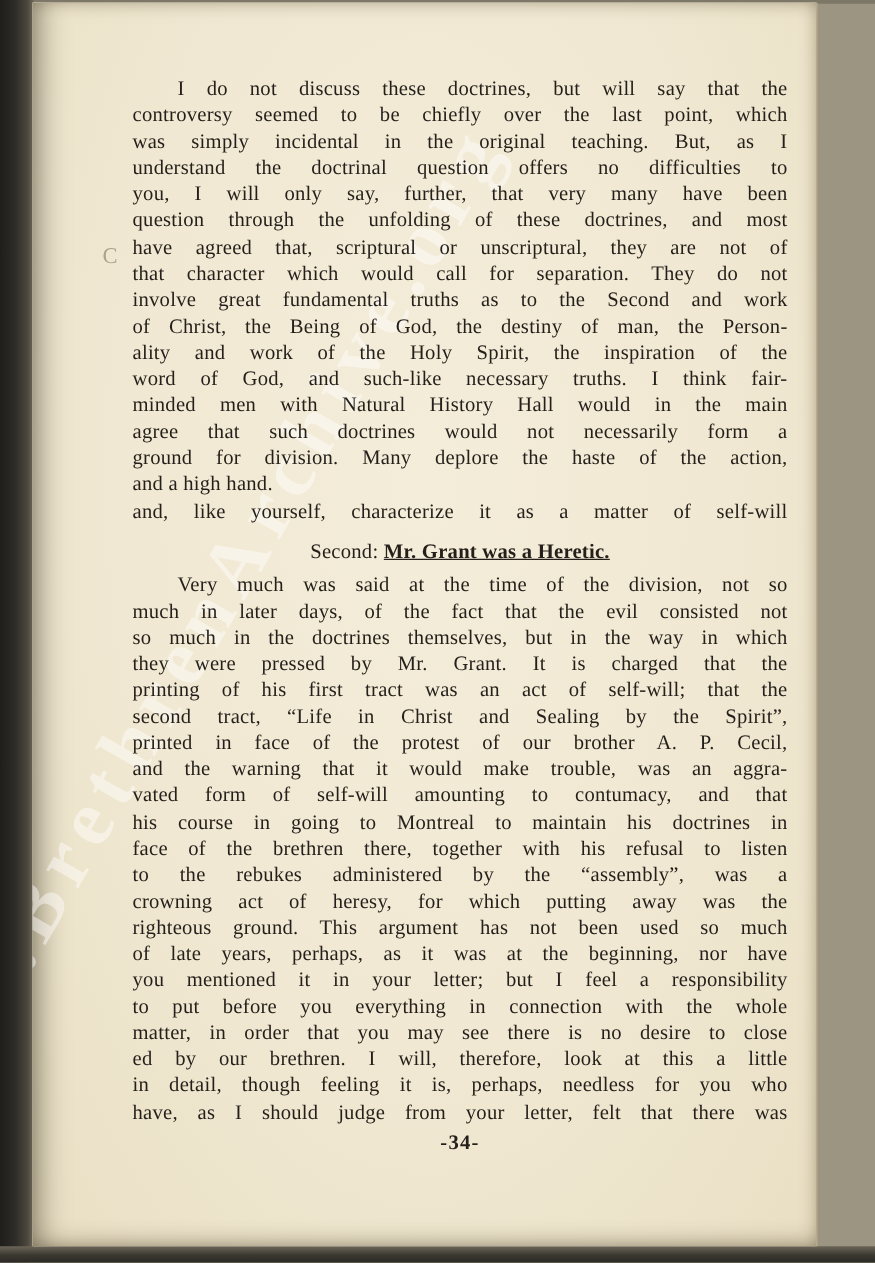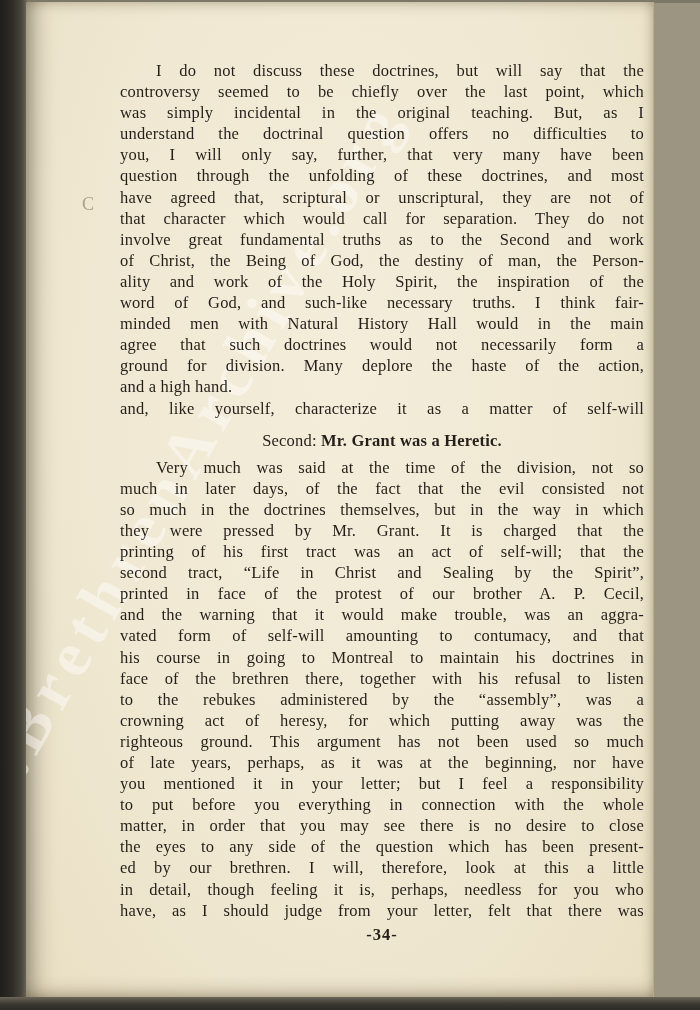--- a/index.html
+++ b/index.html
@@ -67,21 +67,21 @@
     position: absolute;
     left: 56px;
     top: 192px;
     font-size: 18px;
     color: rgba(90, 75, 50, 0.45);
   }
 
   .text-block {
     position: absolute;
     top: 58px;
-    left: 94px;
+    left: 80px;
     width: 524px;
     color: #241f1a;
     font-size: 16.5px;
     line-height: 21.1px;
     letter-spacing: 0.2px;
   }
 
   .para .line {
     text-align: justify;
     text-align-last: justify;
@@ -91,21 +91,21 @@
   .para .line:first-child { text-indent: 36px; }
   .para .line.last {
     text-align-last: left;
     -moz-text-align-last: left;
   }
 
   .heading {
     text-align: center;
     margin: 11px 0 6px 0;
   }
-  .heading .bold { font-weight: bold; }
+  .heading .bold { font-weight: bold; text-decoration: underline; }
 
   .page-number {
     text-align: center;
     margin-top: 3px;
     letter-spacing: 1px;
     font-weight: bold;
   }
 </style>
 </head>
 <body>
@@ -156,21 +156,20 @@
           <div class="line">vated form of self-will amounting to contumacy, and that</div>
           <div class="line">his course in going to Montreal to maintain his doctrines in</div>
           <div class="line">face of the brethren there, together with his refusal to listen</div>
           <div class="line">to the rebukes administered by the “assembly”,  was a</div>
           <div class="line">crowning act of heresy,  for which putting away was the</div>
           <div class="line">righteous ground. This argument has not been used so much</div>
           <div class="line">of late years, perhaps, as it was at the beginning, nor have</div>
           <div class="line">you mentioned it in your letter; but I feel a responsibility</div>
           <div class="line">to put before you everything in connection with the whole</div>
           <div class="line">matter, in order that you may see there is no desire to close</div>
-          <div class="line">the eyes to any side of the question which has been present-</div>
           <div class="line">ed by our brethren. I will, therefore, look at this a little</div>
           <div class="line">in detail, though feeling it is, perhaps, needless for you who</div>
           <div class="line">have, as I should judge from your letter, felt that there was</div>
         </div>
 
       <div class="page-number">-34-</div>
     </div>
   </div>
 </div>
 

